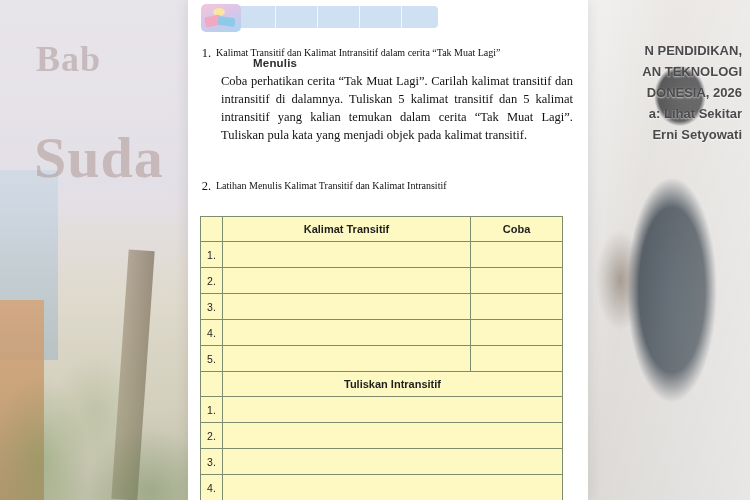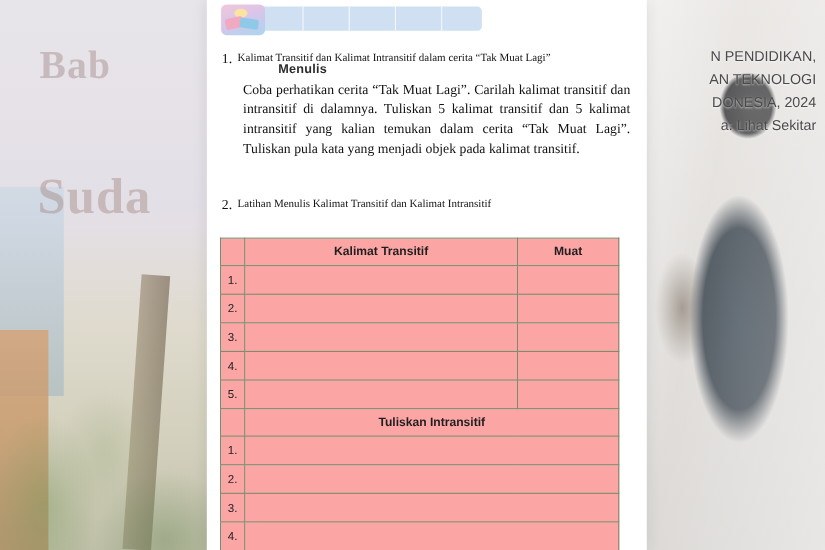--- a/index.html
+++ b/index.html
@@ -92,40 +92,40 @@
     font-weight: 700;
     color: rgba(150,120,115,.38);
     letter-spacing: 1px;
     white-space: nowrap;
   }
   .ghost-bab {
     left: 36px; top: 38px;
     font-size: 36px;
   }
   .ghost-suda {
-    left: 34px; top: 152px;
-    font-size: 46px;
+    left: 34px; top: 124px;
+    font-size: 58px;
     color: rgba(160,130,125,.42);
     font-family: Liberation Serif, serif;
   }
 
   
   .book-meta {
     position: absolute;
     right: 8px;
     top: 40px;
     width: 160px;
     text-align: right;
     color: #4b4b4d;
     font-family: "Liberation Sans", sans-serif;
     font-size: 13px;
     line-height: 21px;
     text-shadow: 0 1px 2px rgba(255,255,255,.7);
   }
-  .book-meta div { white-space: nowrap; }
+  .book-meta div { white-space: nowrap; font-weight: bold; }
 
   
   .sheet {
     position: absolute;
     left: 188px; top: 0;
     width: 400px; height: 500px;
     background: #ffffff;
     box-shadow: 0 0 14px rgba(0,0,0,.10);
     overflow: hidden;
   }
@@ -231,21 +231,21 @@
   }
   table.worksheet {
     border-collapse: collapse;
     width: 362px;
     table-layout: fixed;
   }
   table.worksheet th,
   table.worksheet td {
     border: 1px solid #7e8c6e;
     padding: 0;
-    background: #fca5a5;
+    background: #fef9c3;
   }
   th.head {
     height: 24px;
     font-family: "Liberation Sans", sans-serif;
     font-size: 11px;
     font-weight: 700;
     color: #1e1e1e;
     text-align: center;
     background: #e7eed8;
   }
@@ -280,22 +280,23 @@
   <div class="ghost-word ghost-suda">Suda</div>
 
   <div class="bg-right">
     <div class="person"></div>
     <div class="wall"></div>
   </div>
 
   <div class="book-meta">
     <div>N PENDIDIKAN,</div>
     <div>AN TEKNOLOGI</div>
-    <div>DONESIA, 2024</div>
+    <div>DONESIA, 2026</div>
     <div>a: Lihat Sekitar</div>
+    <div>Erni Setyowati</div>
   </div>
 
   <div class="sheet">
 
     <div class="badge-row">
       <div class="badge-bar">
         <div class="seg" style="left:42px"></div>
         <div class="seg" style="left:84px"></div>
         <div class="seg" style="left:126px"></div>
         <div class="seg" style="left:168px"></div>
@@ -330,21 +331,21 @@
       <table class="worksheet">
         <colgroup>
           <col class="c-num">
             <col class="c-kal">
             <col class="c-obj">
         </colgroup>
         <tbody>
           <tr>
             <td class="blank"></td>
             <th class="head">Kalimat Transitif</th>
-            <th class="head">Muat</th>
+            <th class="head">Coba</th>
           </tr>
 
           <tr>
             <td class="numcell">1.</td>
             <td></td>
             <td></td>
           </tr>
           <tr>
             <td class="numcell">2.</td>
             <td></td>

